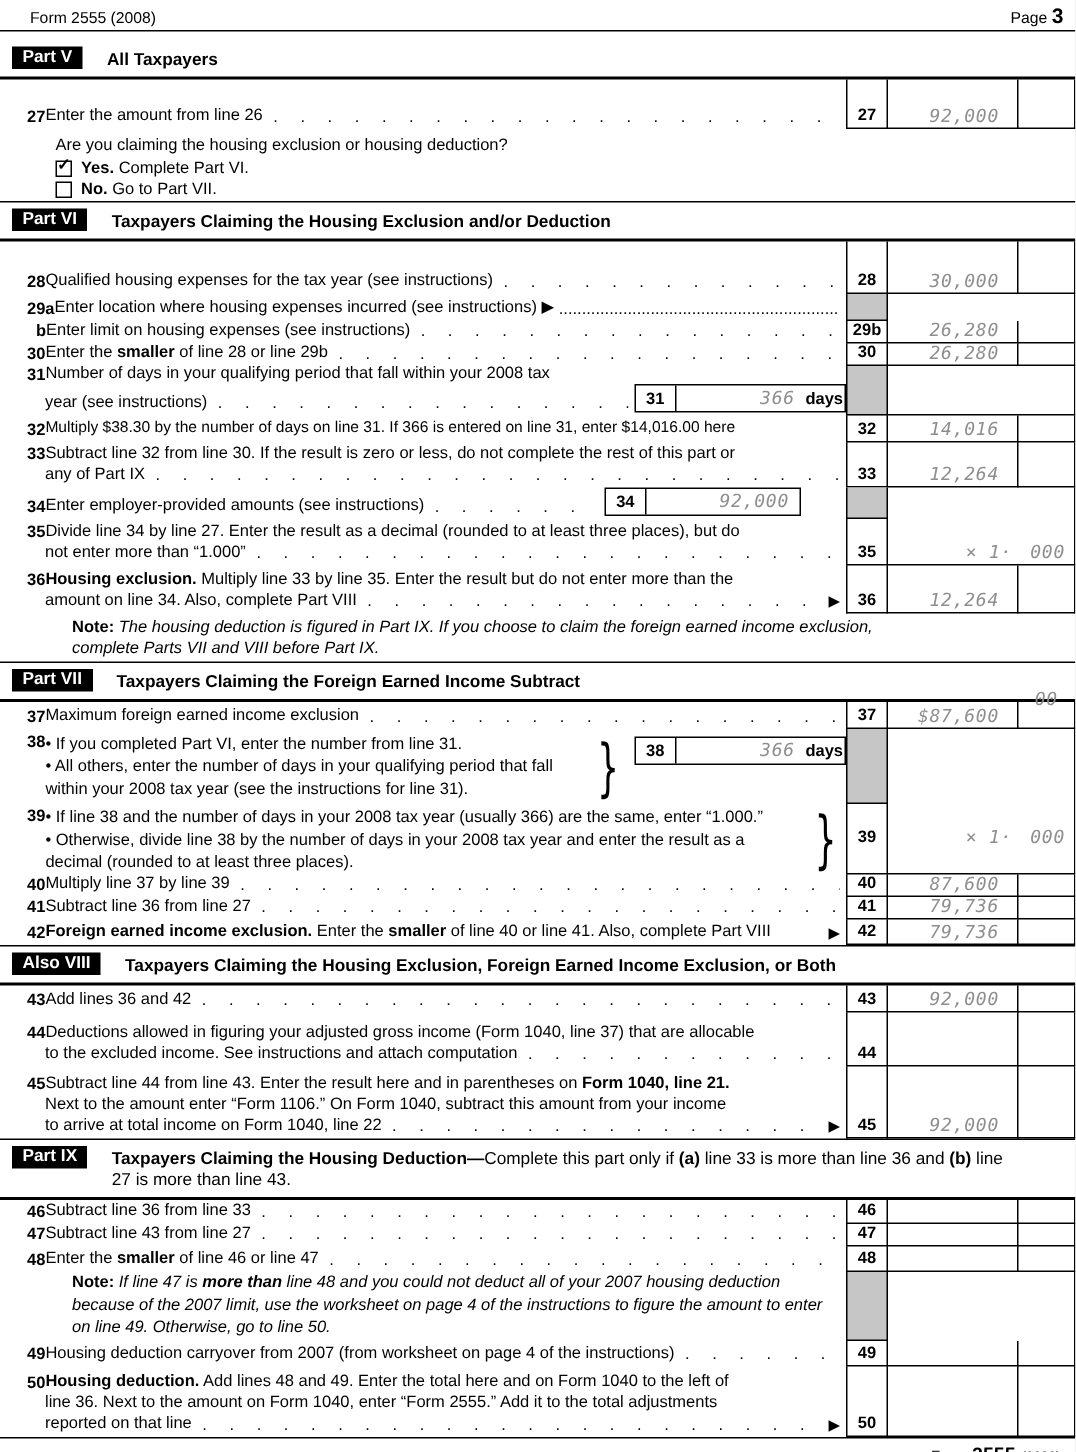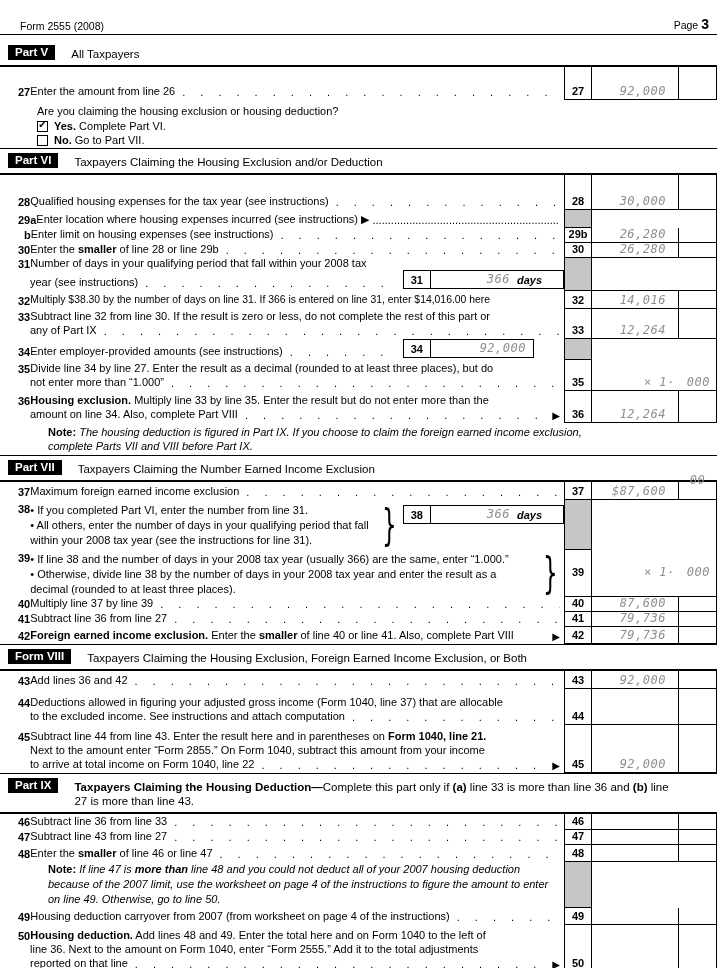--- a/index.html
+++ b/index.html
@@ -3,35 +3,35 @@
 <meta charset="utf-8">
 <style>
   html,body{margin:0;padding:0;background:#e9e9e9;}
   .page{
     position:relative; width:717px; height:968px; margin:0 auto; background:#fff;
     font-family:"Liberation Sans", sans-serif; font-size:11px; color:#000;
     overflow:hidden; box-sizing:border-box;
   }
   
   .pg-header{display:flex; justify-content:space-between; align-items:flex-end;
-    padding:6px 8px 2px 20px; border-bottom:1.5px solid #000; height:35px; box-sizing:border-box;}
+    padding:6px 8px 2px 20px; border-bottom:1.5px solid #000; height:21px; box-sizing:border-box;}
   .pg-header .fid{font-size:10.5px;}
   .pg-right{font-size:10.5px;}
   .pg-num{font-size:14px; font-weight:bold; margin-left:3px;}
   .pg-footer{display:flex; justify-content:flex-end; align-items:baseline; gap:4px;
     padding:3px 10px 0 0; font-size:10px;}
   .pg-footer .fnum{font-size:13px; font-weight:bold;}
   .pg-footer .fyr{font-size:9px;}
   
   .part-header{display:flex; align-items:flex-start; gap:16px;
     padding:4px 8px 4px 8px; border-bottom:2px solid #000; box-sizing:border-box;}
   .part-header.topline{border-top:1px solid #000;}
   .part-badge{background:#000; color:#fff; font-weight:bold; font-size:11.5px;
     padding:1px 7px 2px 7px; white-space:nowrap; flex:0 0 auto;}
-  .part-title{font-weight:normal; font-size:11.5px; padding-top:2px; line-height:14px;}
+  .part-title{font-weight:bold; font-size:11.5px; padding-top:2px; line-height:14px;}
   .part-title.mixed{font-weight:normal;}
   
   .tbl{width:717px;}
   .row{display:flex; align-items:stretch; box-sizing:border-box;}
   .lc{flex:1 1 auto; min-width:0; display:flex; align-items:flex-end; padding-bottom:2px; box-sizing:border-box;}
   .lc.col{flex-direction:column; align-items:stretch; justify-content:flex-end;}
   .tline{display:flex; align-items:flex-end; min-width:0;}
   .ln{flex:0 0 30px; padding-left:18px; font-weight:bold; box-sizing:border-box; white-space:nowrap;}
   .ln.sub{padding-left:24px;}
   .ln.blank{padding-left:0;}
@@ -66,21 +66,21 @@
   
   .noteblock{padding:2px 0 0 48px; width:540px; box-sizing:content-box; line-height:14px;}
   .note-label{font-weight:bold;}
   .note-text{font-style:italic;}
   .notecell{display:block; padding:2px 10px 2px 48px; line-height:15px; white-space:normal;}
   
   .ibox{display:flex; align-items:stretch; border:1px solid #000; height:19px;
     flex:0 0 auto; box-sizing:border-box; background:#fff;}
   .ib-no{font-weight:bold; padding:0 7px; border-right:1px solid #000; display:flex; align-items:center;}
   .ib-val{display:flex; align-items:center; justify-content:flex-end; min-width:72px; padding:0 7px;}
-  .ib-unit{font-weight:bold; display:flex; align-items:center; padding-right:21px;font-style:italic;}
+  .ib-unit{font-weight:bold; display:flex; align-items:center; padding-right:1px;}
   
   .bullets{display:block; white-space:normal; line-height:15px;}
   .brace{font-family:"DejaVu Sans", sans-serif; font-weight:400; line-height:1;
     transform:scaleX(0.55); flex:0 0 auto; align-self:center; margin:0 0 0 2px;}
 </style>
 </head>
 <body>
 
 <div class="page">
 
@@ -309,21 +309,21 @@
     </div>
   </div>
 
   <div class="noteblock" style="height:30px">
     <span class="note-label">Note:</span>
     <span class="note-text">The housing deduction is figured in Part IX. If you choose to claim the foreign earned income exclusion, complete Parts VII and VIII before Part IX.</span>
   </div>
 
   <div class="part-header topline">
     <span class="part-badge">Part VII</span>
-    <span class="part-title">Taxpayers Claiming the Number Earned Income Exclusion</span>
+    <span class="part-title">Taxpayers Claiming the Foreign Earned Income Subtract</span>
   </div>
   <div class="tbl">
 
     <div class="row" style="height:18px">
       <div class="lc">
         <span class="ln">37</span>
         <span class="lt">Maximum foreign earned income exclusion</span>
         <span class="dots"></span>
       </div>
       <div class="nb">
@@ -418,21 +418,21 @@
           <span>42</span>
         </div>
       <div class="amt">
           <span class="val">79,736</span>
         </div>
       <div class="cts"></div>
     </div>
   </div>
 
   <div class="part-header topline">
-    <span class="part-badge">Form VIII</span>
+    <span class="part-badge">Also VIII</span>
     <span class="part-title">Taxpayers Claiming the Housing Exclusion, Foreign Earned Income Exclusion, or Both</span>
   </div>
   <div class="tbl">
 
     <div class="row" style="height:18px">
       <div class="lc">
         <span class="ln">43</span>
         <span class="lt">Add lines 36 and 42</span>
         <span class="dots"></span>
       </div>
@@ -467,21 +467,21 @@
     </div>
 
     <div class="row" style="height:48px">
       <div class="lc col">
         <div class="tline">
           <span class="ln">45</span>
           <span class="lt">Subtract line 44 from line 43. Enter the result here and in parentheses on <b>Form 1040, line 21.</b></span>
         </div>
         <div class="tline">
           <span class="ln blank" style="flex:0 0 30px"></span>
-          <span class="lt">Next to the amount enter “Form 2855.” On Form 1040, subtract this amount from your income</span>
+          <span class="lt">Next to the amount enter “Form 1106.” On Form 1040, subtract this amount from your income</span>
         </div>
         <div class="tline">
           <span class="ln blank" style="flex:0 0 30px"></span>
           <span class="lt">to arrive at total income on Form 1040, line 22</span>
           <span class="dots"></span>
           <span class="arrow">▶</span>
         </div>
       </div>
       <div class="nb">
           <span>45</span>

